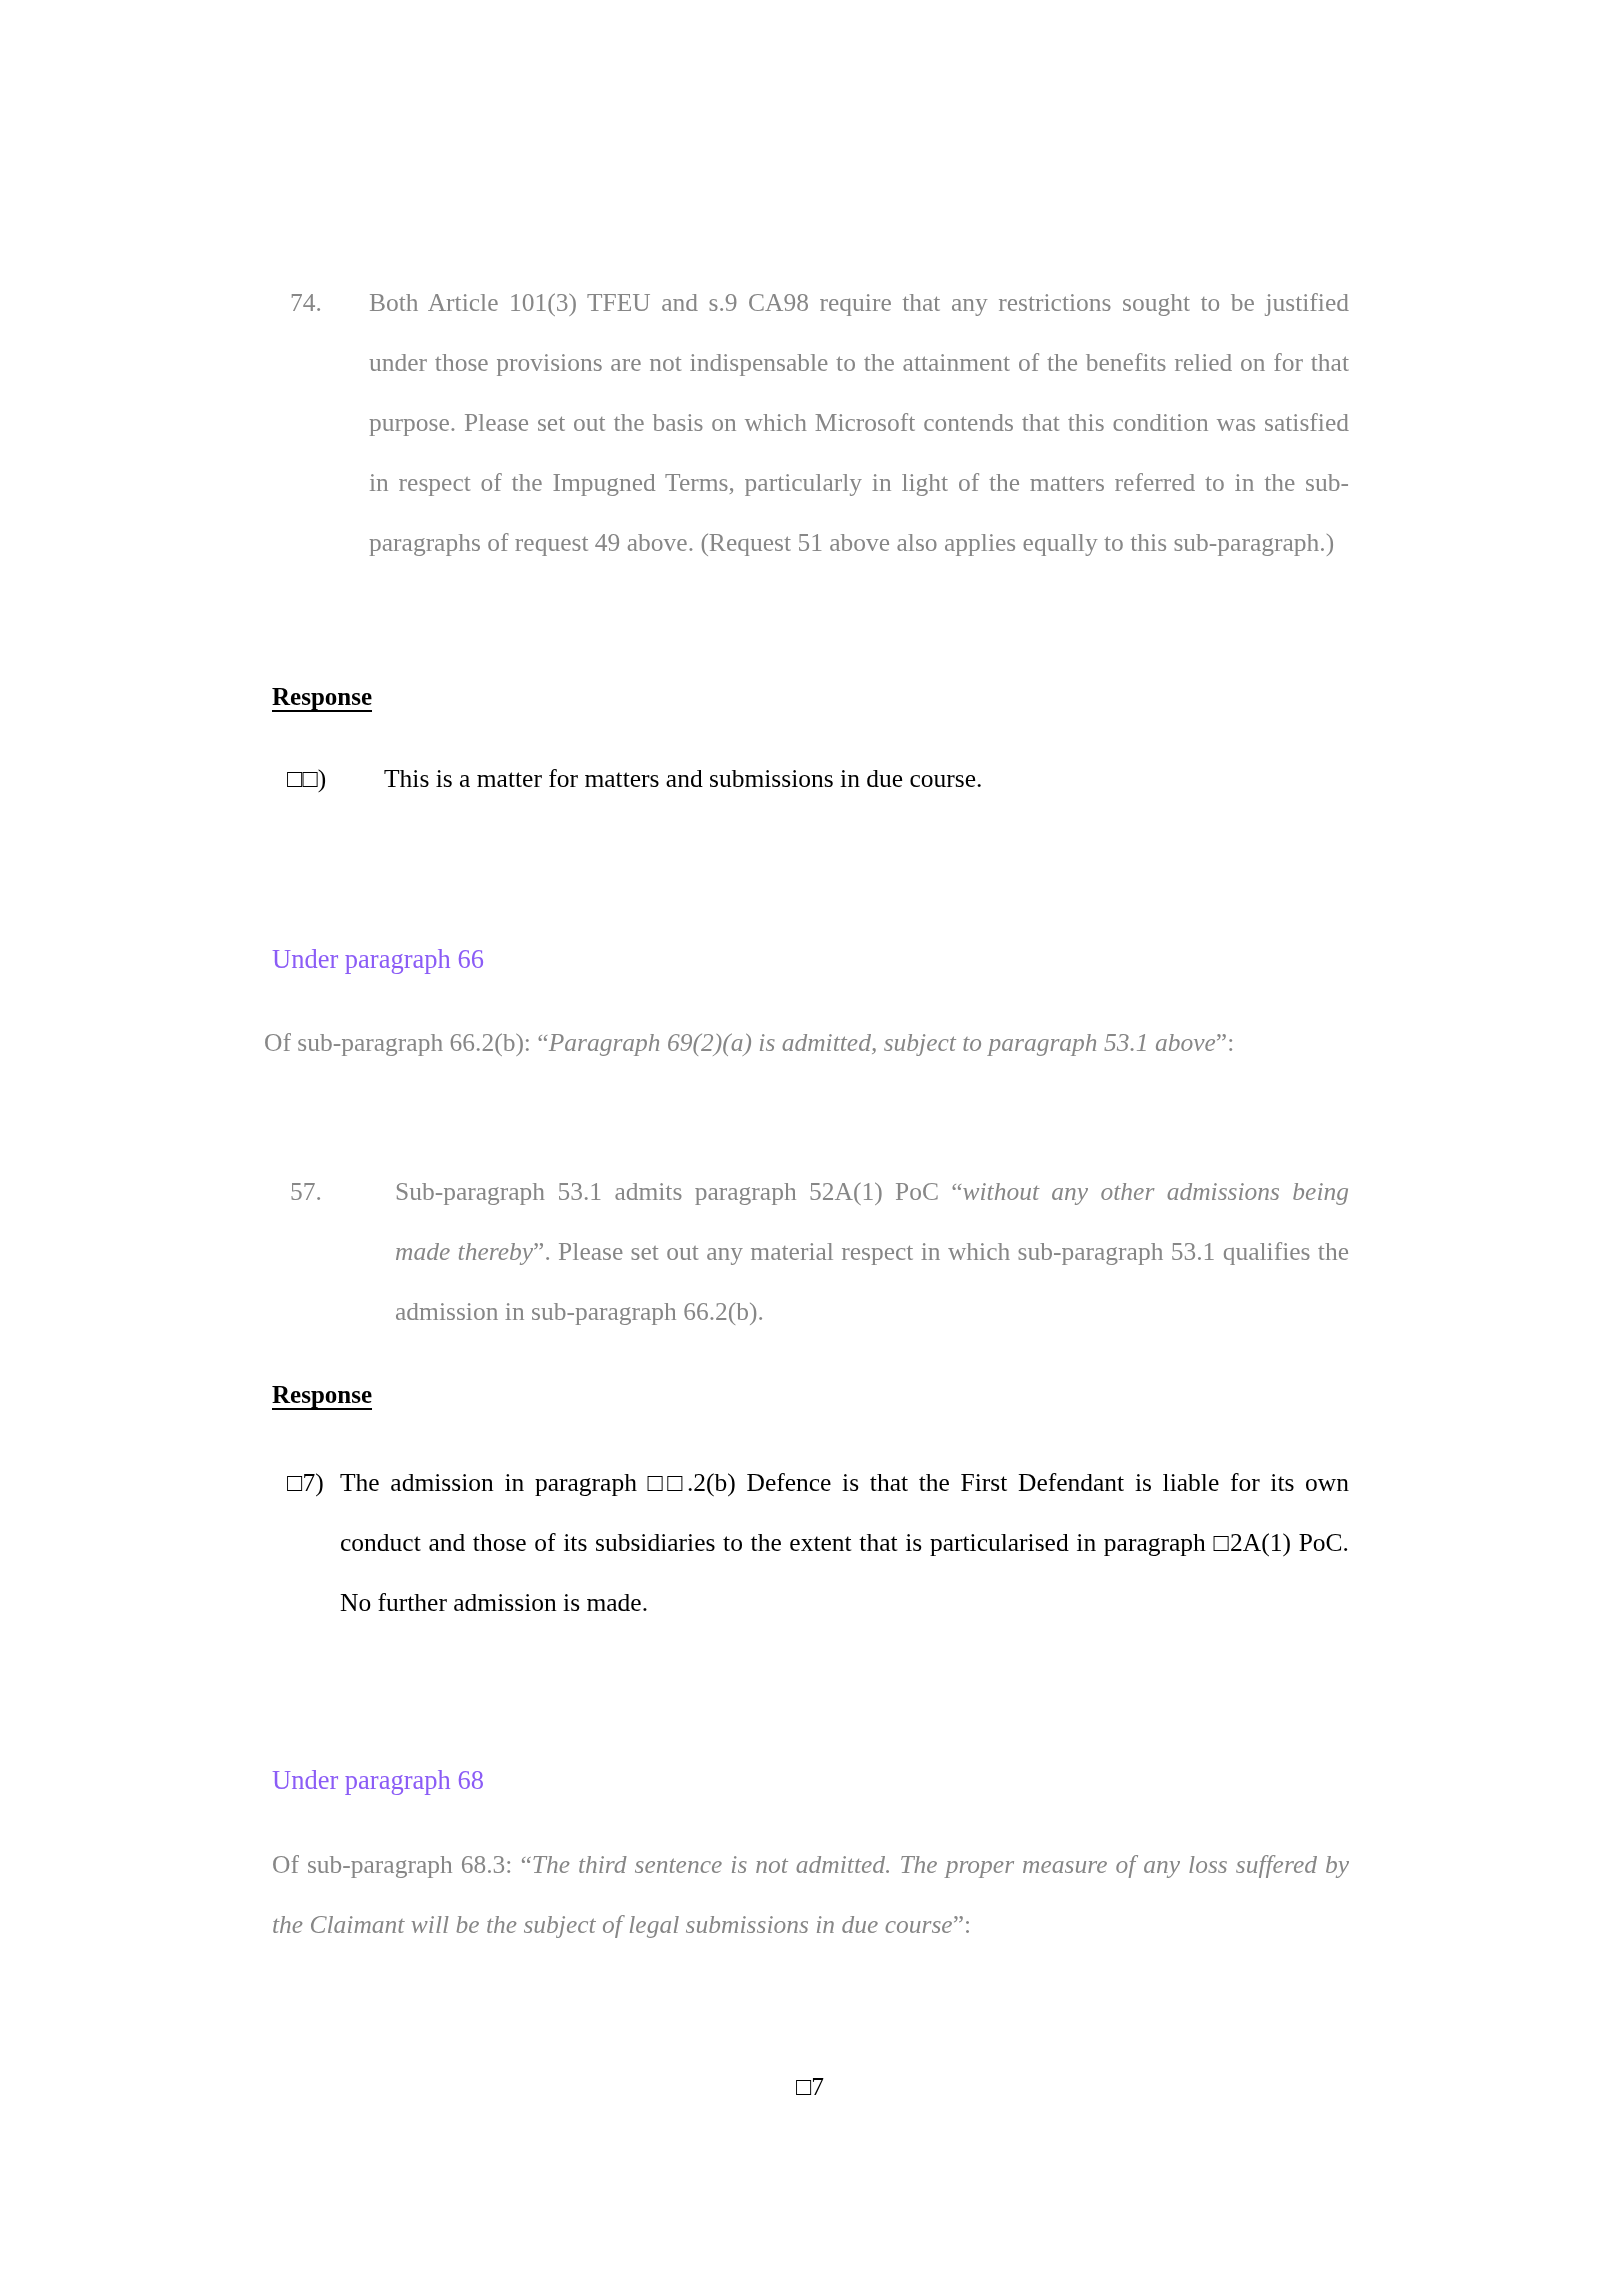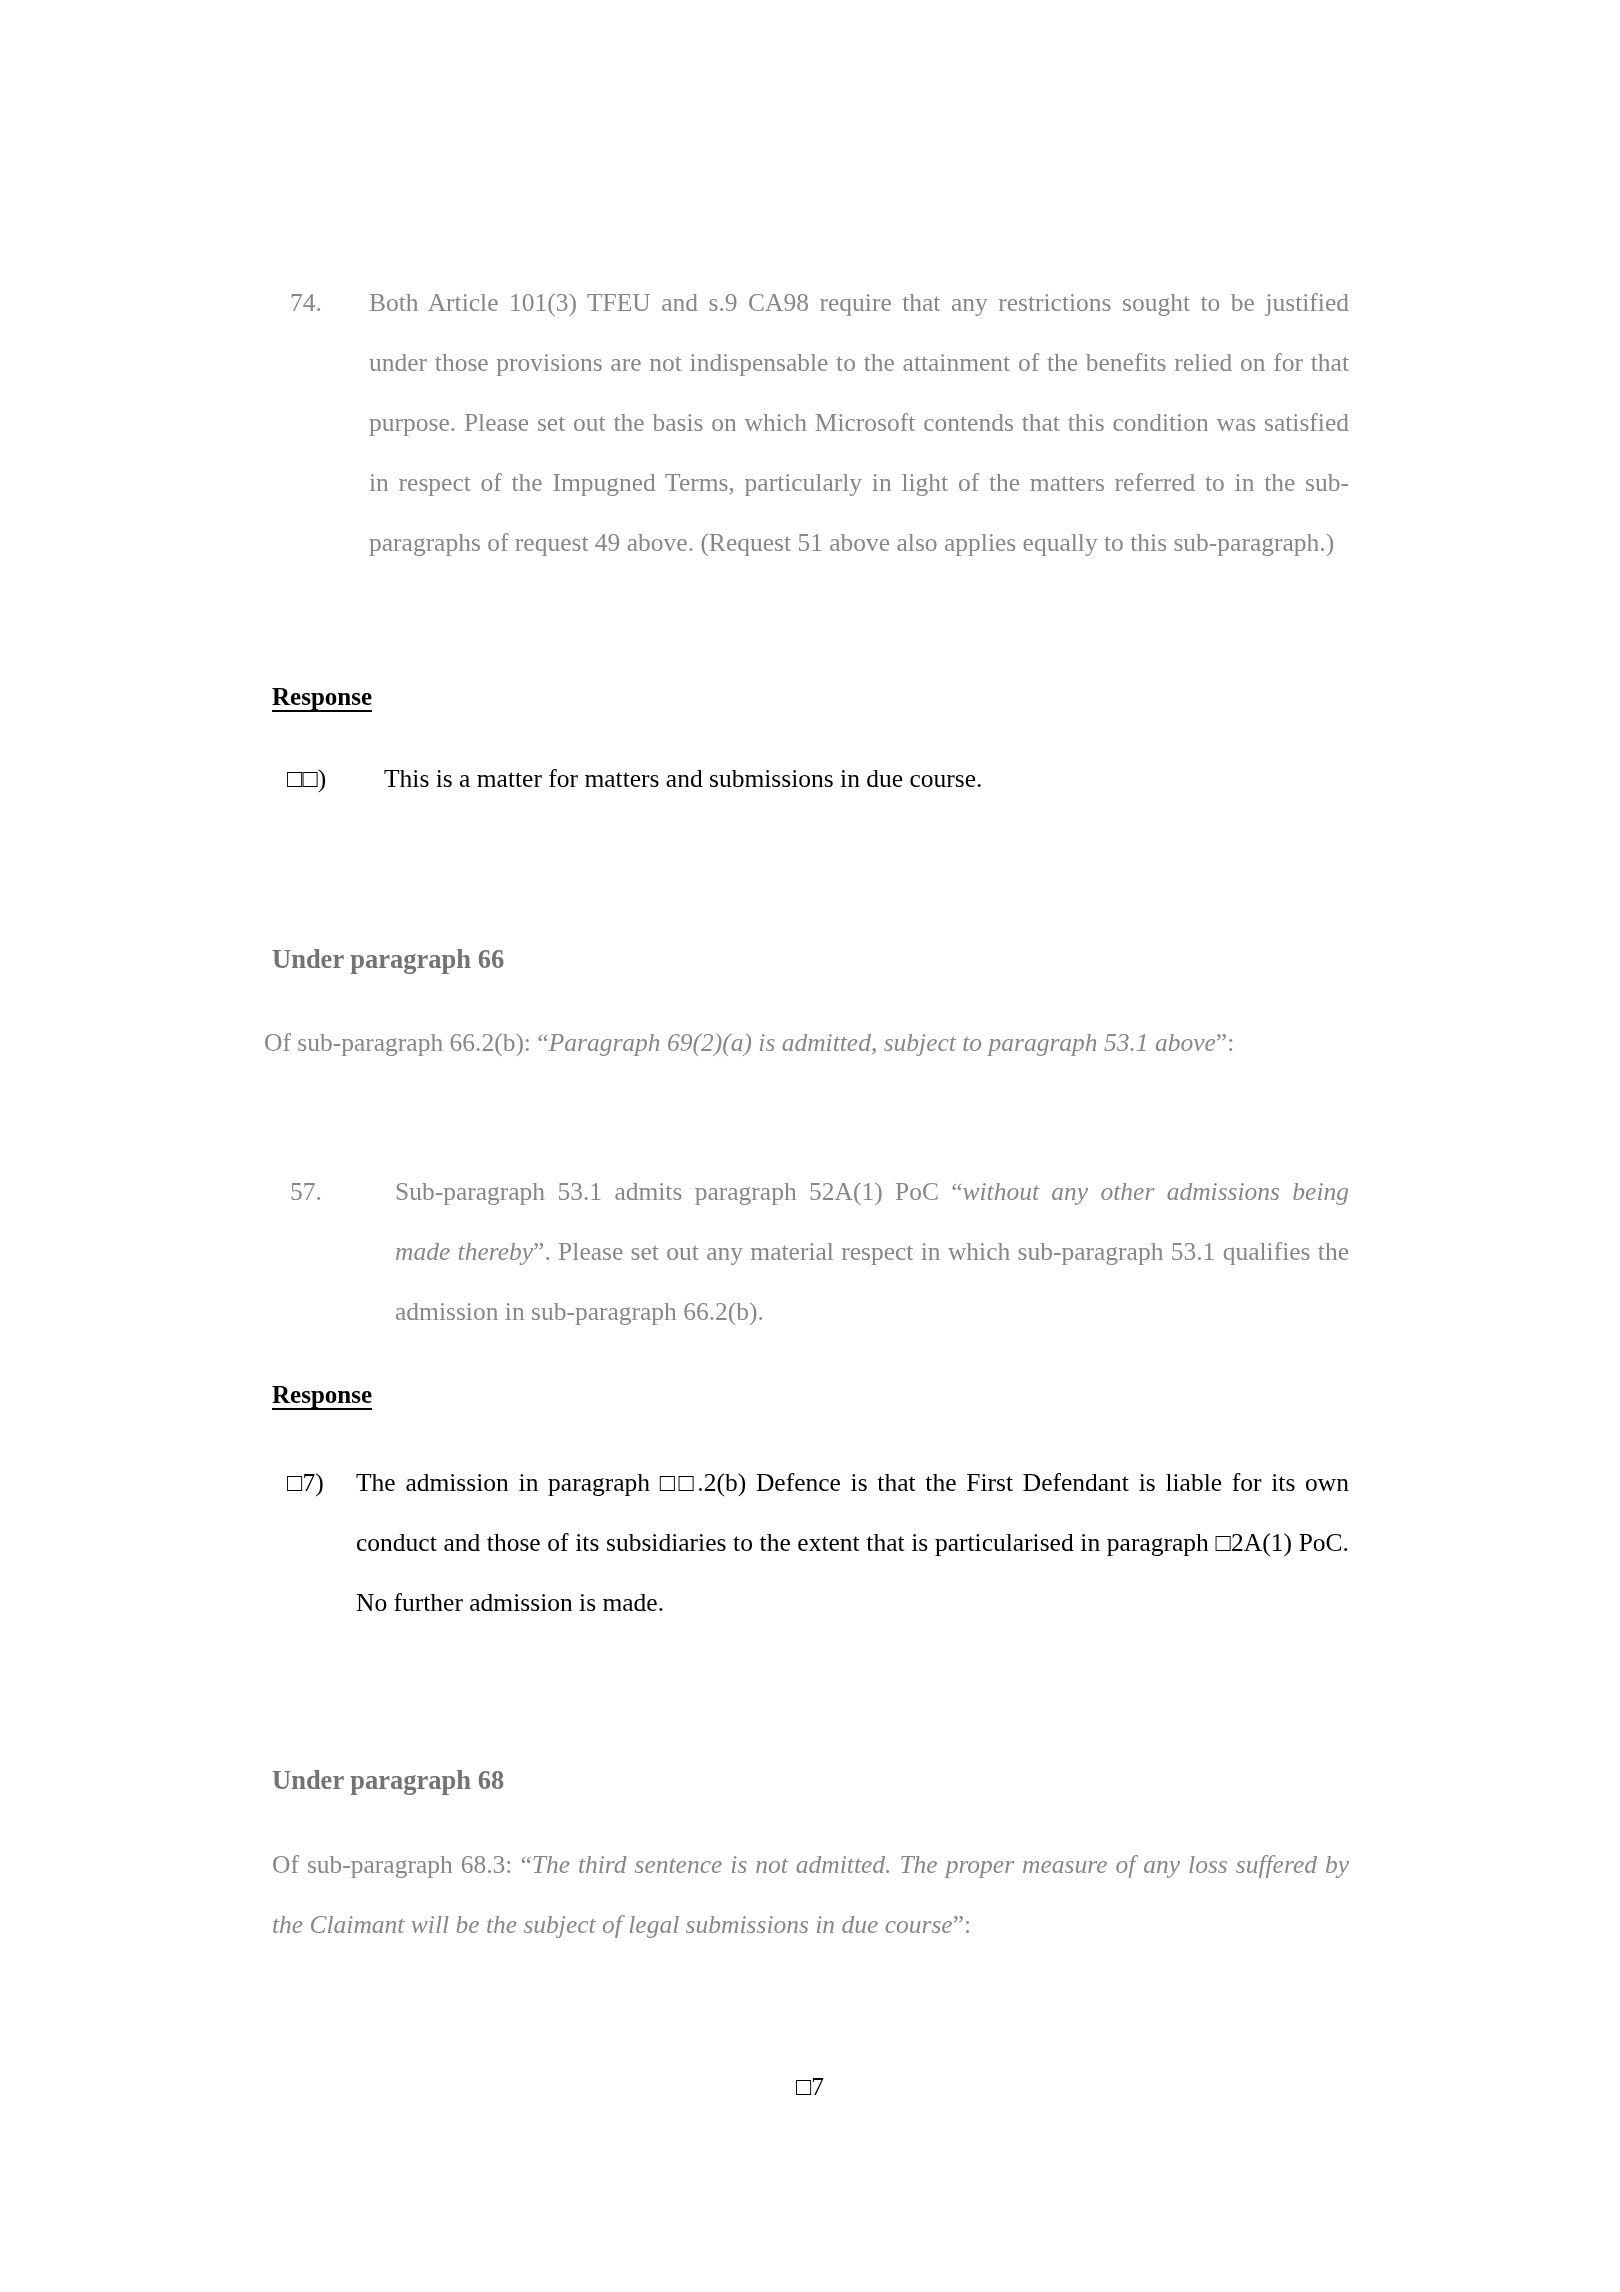--- a/index.html
+++ b/index.html
@@ -9,21 +9,21 @@
     height: 2293px;
     background: #ffffff;
     font-family: "Liberation Serif", serif;
     color: #000000;
     overflow: hidden;
   }
   .abs { position: absolute; }
 
   
   .gray-text { color: #878787; }
-  .gray-head { color: #737373; font-weight: bold; text-align: right; }
+  .gray-head { color: #8b5cf6; font-weight: normal; text-align: right; }
 
   
   .num-para { font-size: 25.5px; line-height: 60px; }
   .num-para .pnum { position: absolute; left: 0; top: 0; }
   .num-para .pbody { text-align: justify; }
 
   
   .intro-para { font-size: 25.5px; line-height: 60px; text-align: justify; }
 
   
@@ -67,21 +67,21 @@
 
   <div class="abs num-para gray-text" style="left:290px; top:1162px; width:1059px;">
     <span class="pnum">57.</span>
     <div class="pbody" style="margin-left:105px;"><span>Sub-paragraph 53.1 admits paragraph 52A(1) PoC “</span><span class="i">without any other admissions being made thereby</span><span>”.  Please set out any material respect in which sub-paragraph 53.1 qualifies the admission in sub-paragraph 66.2(b).</span></div>
   </div>
 
   <div class="abs resp-head" style="left:272px; top:1377px;">Response</div>
 
   <div class="abs resp-item" style="left:287px; top:1453px; width:1062px;">
     <span class="marker">□7)</span>
-    <div class="itext" style="margin-left:69px;">The admission in paragraph □□.2(b) Defence is that the First Defendant is liable for its own conduct and those of its subsidiaries to the extent that is particularised in paragraph □2A(1) PoC. No further admission is made.</div>
+    <div class="itext" style="margin-left:53px;">The admission in paragraph □□.2(b) Defence is that the First Defendant is liable for its own conduct and those of its subsidiaries to the extent that is particularised in paragraph □2A(1) PoC. No further admission is made.</div>
   </div>
 
   <div class="abs sect-head gray-head" style="left:272px; top:1763px;">Under paragraph 68</div>
 
   <div class="abs intro-para gray-text" style="left:272px; top:1835px; width:1077px;"><span>Of sub-paragraph 68.3: “</span><span class="i">The third sentence is not admitted.  The proper measure of any loss suffered by the Claimant will be the subject of legal submissions in due course</span><span>”:</span></div>
 
   <div class="abs page-num" style="left:0; top:2069px;">□7</div>
 
 </div>
 

